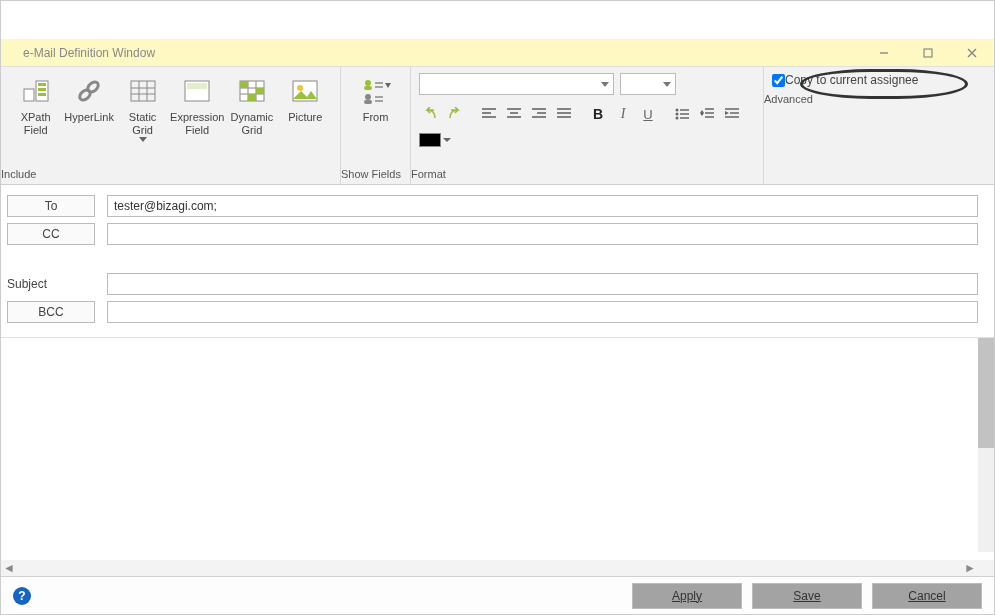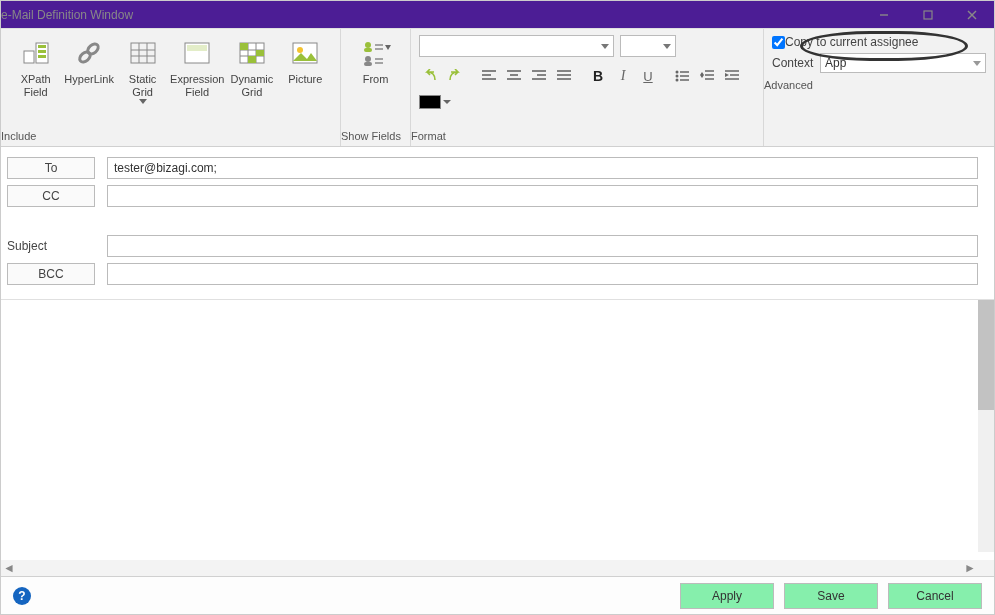--- a/index.html
+++ b/index.html
@@ -1,19 +1,19 @@
 <!DOCTYPE html>
 <html><head>
 <meta charset="utf-8">
 <style>
   * { box-sizing: border-box; }
   html, body { margin: 0; padding: 0; font-family: "Segoe UI", Tahoma, sans-serif; font-size: 12px; color: #333; }
   body { width: 995px; height: 615px; background: #fff; border: 1px solid #ccc; display: flex; flex-direction: column; position: relative; overflow: hidden; }
 
-  .titlebar { height: 28px; background: #4c1d95; border-bottom: 1px solid #e0e0e0; display: flex; align-items: center; padding-left: 0; color: #888; font-size: 12px; }
+  .titlebar { height: 28px; background: #fef9c3; border-bottom: 1px solid #e0e0e0; display: flex; align-items: center; padding-left: 22px; color: #888; font-size: 12px; margin-top: 38px; }
   .titlebar .spacer { flex: 1; }
   .winbtn { width: 44px; height: 28px; display: flex; align-items: center; justify-content: center; color: #999; }
 
   .ribbon { background: #f2f2f2; border-bottom: 1px solid #d0d0d0; display: flex; height: 118px; }
   .ribgroup { display: flex; flex-direction: column; border-right: 1px solid #d8d8d8; position: relative; }
   .ribgroup .items { display: flex; align-items: flex-start; padding: 4px 8px; flex: 1; }
   .ribgroup .grouplabel { text-align: left; font-size: 11px; color: #555; padding-bottom: 4px; }
   .bigbtn { display: flex; flex-direction: column; align-items: center; justify-content: flex-start; width: 56px; padding: 4px 2px; cursor: pointer; }
   .bigbtn .ico { width: 32px; height: 32px; display: flex; align-items: center; justify-content: center; margin-bottom: 4px; }
   .bigbtn .lbl { text-align: center; font-size: 11px; line-height: 13px; color: #444; }
@@ -57,21 +57,21 @@
   .editor { position: absolute; inset: 0 16px 24px 8px; background: #fff; }
   .vscroll { position: absolute; right: 0; top: 0; bottom: 24px; width: 16px; background: #f0f0f0; }
   .vscroll .thumb { background: #c2c2c2; height: 110px; margin-top: 0; width: 100%; }
   .hscroll { position: absolute; left: 0; right: 16px; bottom: 0; height: 16px; background: #f3f3f3; display:flex; justify-content:space-between; align-items:center; color:#888; padding:0 2px;}
   .corner { position:absolute; right:0; bottom:0; width:16px; height:16px; background:#f3f3f3;}
 
   
   .footer { height: 38px; border-top: 1px solid #d0d0d0; display: flex; align-items: center; padding: 0 12px; background: #fdfdfd; }
   .helpico { width: 18px; height:18px; border-radius:50%; background:#1565c0; color:#fff; display:flex; align-items:center; justify-content:center; font-weight:700; font-size:12px; }
   .footer .spacer { flex: 1; }
-  .fbtn { width: 94px; height: 26px; border: 1px solid #bbb; background: #86efac; margin-left: 10px; display:flex; align-items:center; justify-content:center; cursor:pointer; }
+  .fbtn { width: 110px; height: 26px; border: 1px solid #bbb; background: #a3a3a3; margin-left: 10px; display:flex; align-items:center; justify-content:center; cursor:pointer;text-decoration:underline; }
 
   svg { display:block; }
 </style>
 </head>
 <body>
 
 <div class="titlebar">
   <span>e-Mail Definition Window</span>
   <div class="spacer"></div>
   <div class="winbtn">
@@ -312,29 +312,20 @@
     <div class="grouplabel">Format</div>
   </div>
 
   <div class="ribgroup grp-adv">
     <div class="adv-col">
       <div class="highlight-oval"></div>
       <label class="adv-row">
         <input type="checkbox" checked="" style="">
         <span>Copy to current assignee</span>
       </label>
-      <div class="adv-row">
-        <span class="ctxlabel">Context</span>
-        <div class="ctxbox">
-          <span>App</span>
-          <svg width="8" height="5">
-              <polygon points="0,0 8,0 4,5" fill="#999"></polygon>
-            </svg>
-        </div>
-      </div>
     </div>
     <div class="grouplabel">Advanced</div>
   </div>
 </div>
 
 <div class="fields">
   <div class="fieldrow">
     <div class="fieldlabel btn">To</div>
     <div class="fieldinput">
         <span>tester@bizagi.com;</span>

